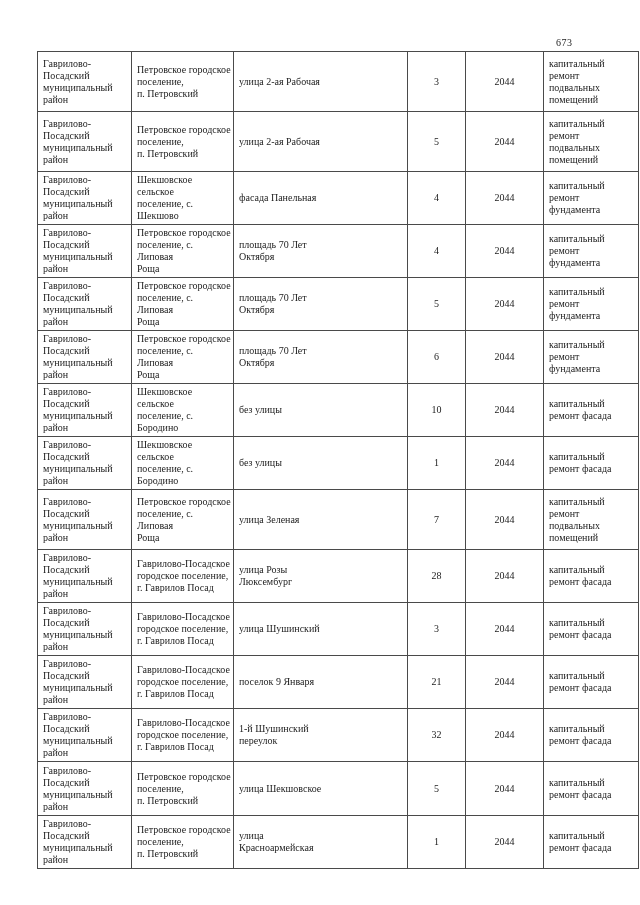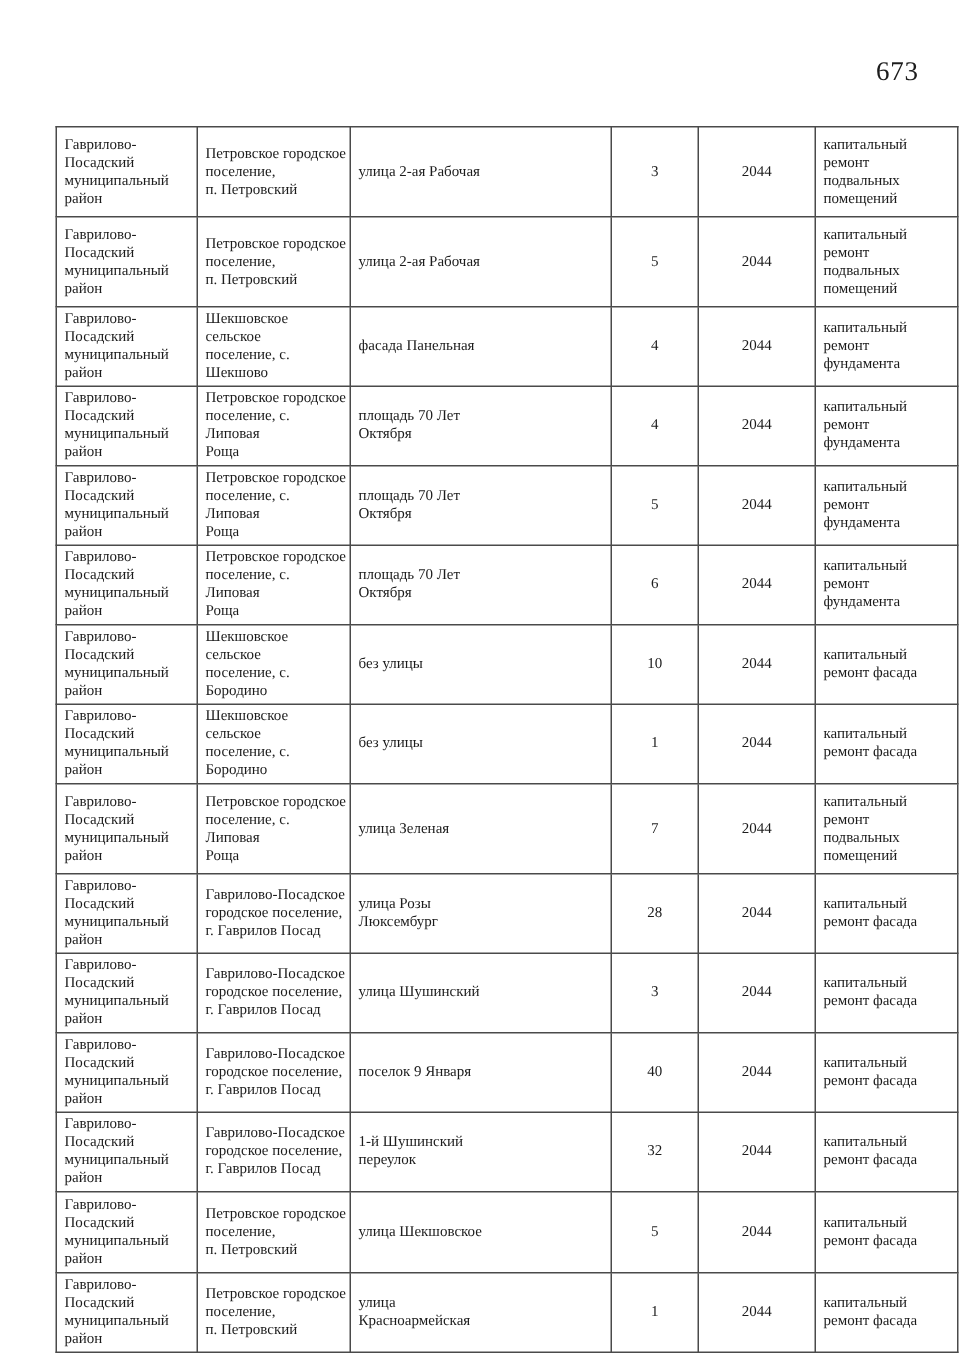--- a/index.html
+++ b/index.html
@@ -10,27 +10,27 @@
   body {
     width: 640px;
     height: 905px;
     position: relative;
     font-family: "Liberation Serif", serif;
     color: #1c1c1c;
   }
   .page-number {
     position: absolute;
     top: 37px;
-    left: 584px;
-    font-size: 18px;
+    left: 556px;
+    font-size: 10px;
     letter-spacing: 0.5px;
   }
   table.schedule {
     position: absolute;
-    top: 84px;
+    top: 51px;
     left: 37px;
     width: 601px;
     border-collapse: collapse;
     table-layout: fixed;
   }
   table.schedule td {
     border: 1px solid #4a4a4a;
     font-size: 10px;
     line-height: 12px;
     vertical-align: middle;
@@ -226,21 +226,21 @@
     </tr>
     <tr style="height:50px">
       <td>Гаврилово-
 Посадский
 муниципальный
 район</td>
       <td>Гаврилово-Посадское
 городское поселение,
 г. Гаврилов Посад</td>
       <td>поселок 9 Января</td>
-      <td class="num">40</td>
+      <td class="num">21</td>
       <td class="num">2044</td>
       <td>капитальный
 ремонт фасада</td>
     </tr>
     <tr style="height:50px">
       <td>Гаврилово-
 Посадский
 муниципальный
 район</td>
       <td>Гаврилово-Посадское

